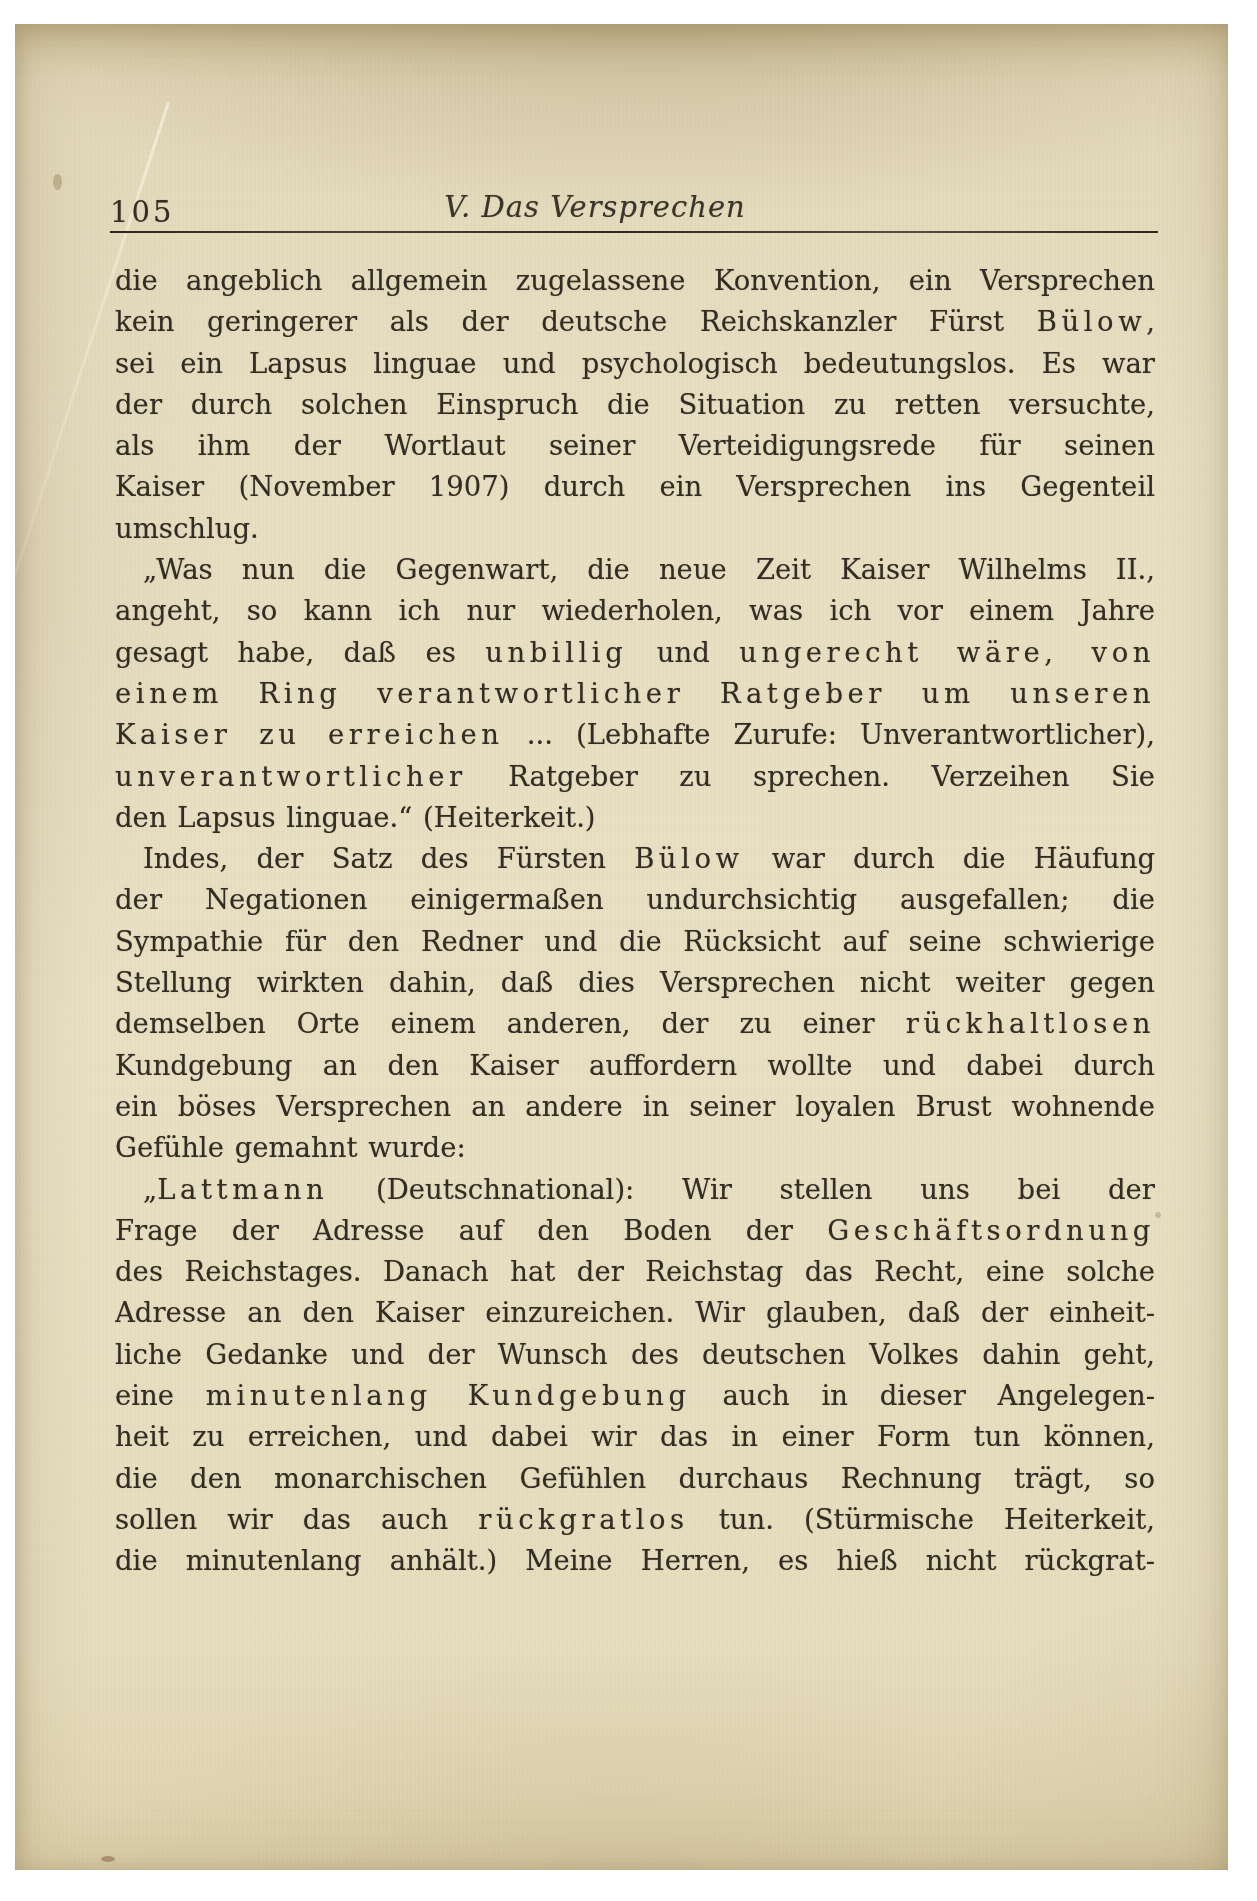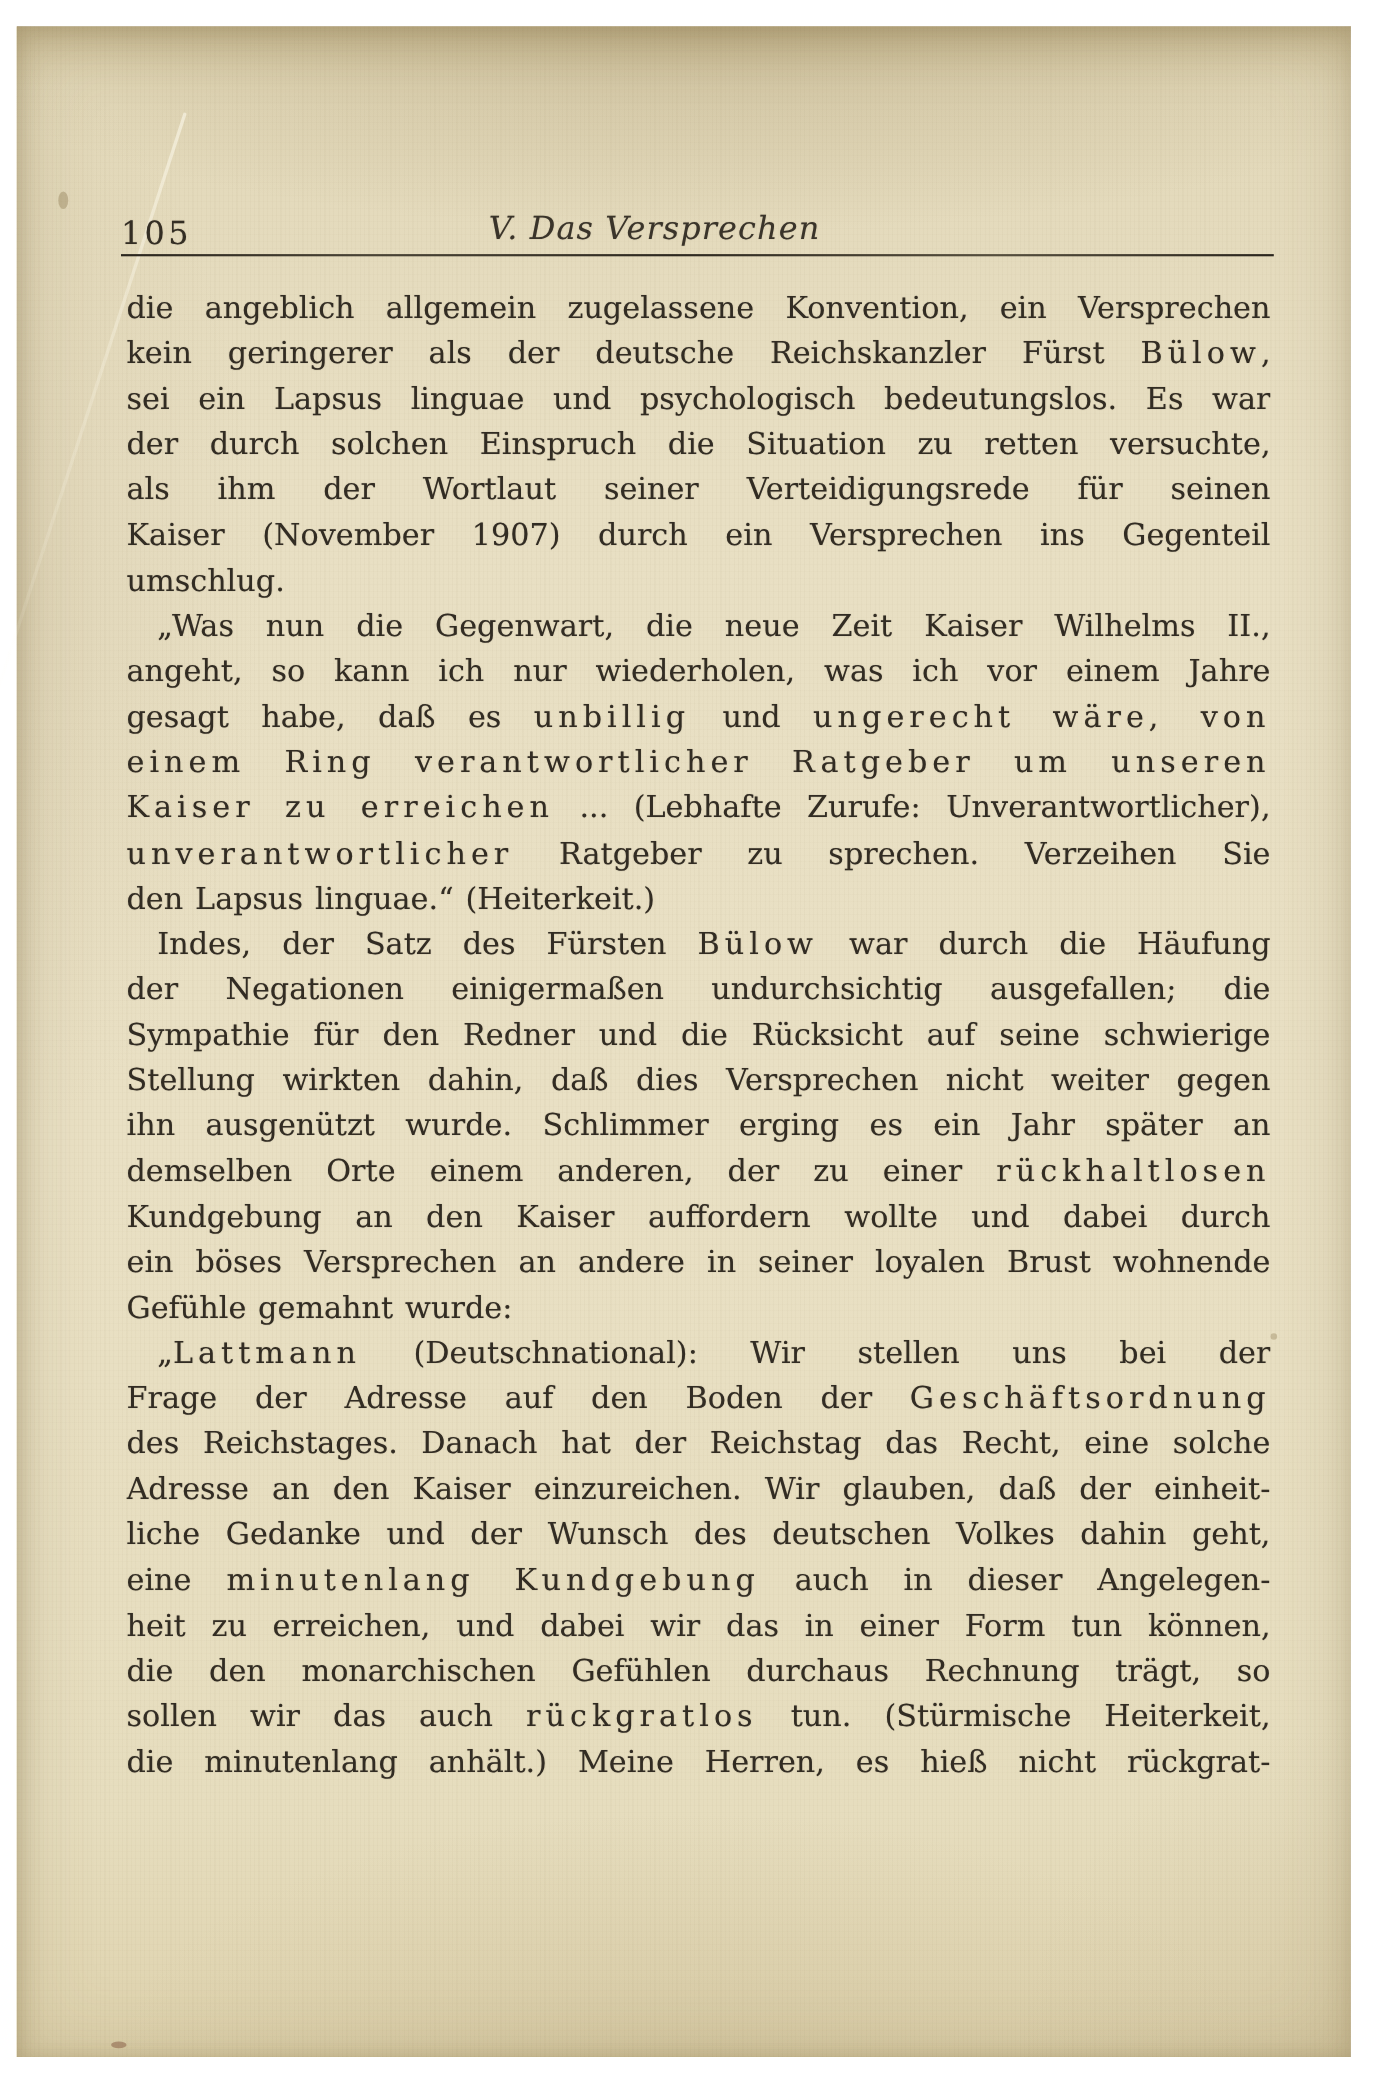--- a/index.html
+++ b/index.html
@@ -145,21 +145,20 @@
           <div class="line just"><span class="sp">einem Ring verantwortlicher Ratgeber um unseren</span></div>
           <div class="line just"><span class="sp">Kaiser zu erreichen</span><span class="seg"> ... (Lebhafte Zurufe: Unverantwortlicher),</span></div>
           <div class="line just"><span class="sp">unverantwortlicher</span><span class="seg"> Ratgeber zu sprechen. Verzeihen Sie</span></div>
           <div class="line"><span class="seg">den Lapsus linguae.“ (Heiterkeit.)</span></div>
         </div>
         <div>
           <div class="line just indent"><span class="seg">Indes, der Satz des Fürsten </span><span class="sp">Bülow</span><span class="seg"> war durch die Häufung</span></div>
           <div class="line just"><span class="seg">der Negationen einigermaßen undurchsichtig ausgefallen; die</span></div>
           <div class="line just"><span class="seg">Sympathie für den Redner und die Rücksicht auf seine schwierige</span></div>
           <div class="line just"><span class="seg">Stellung wirkten dahin, daß dies Versprechen nicht weiter gegen</span></div>
-          <div class="line just"><span class="seg">ihn ausgenützt wurde. Schlimmer erging es ein Jahr später an</span></div>
           <div class="line just"><span class="seg">demselben Orte einem anderen, der zu einer </span><span class="sp">rückhaltlosen</span></div>
           <div class="line just"><span class="seg">Kundgebung an den Kaiser auffordern wollte und dabei durch</span></div>
           <div class="line just"><span class="seg">ein böses Versprechen an andere in seiner loyalen Brust wohnende</span></div>
           <div class="line"><span class="seg">Gefühle gemahnt wurde:</span></div>
         </div>
         <div>
           <div class="line just indent"><span class="seg">„</span><span class="sp">Lattmann</span><span class="seg"> (Deutschnational): Wir stellen uns bei der</span></div>
           <div class="line just"><span class="seg">Frage der Adresse auf den Boden der </span><span class="sp">Geschäftsordnung</span></div>
           <div class="line just"><span class="seg">des Reichstages. Danach hat der Reichstag das Recht, eine solche</span></div>
           <div class="line just"><span class="seg">Adresse an den Kaiser einzureichen. Wir glauben, daß der einheit-</span></div>

